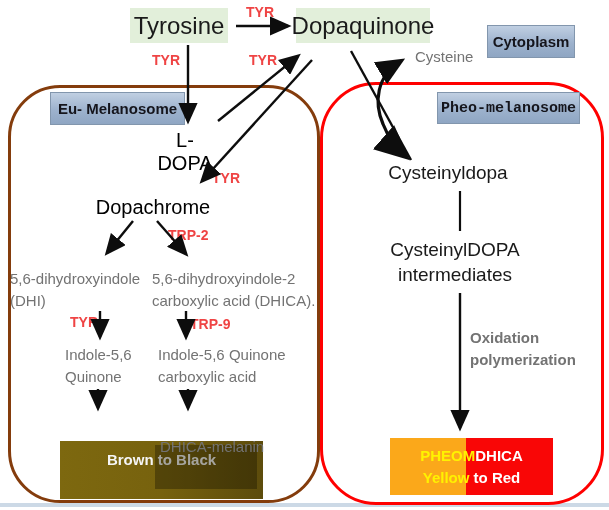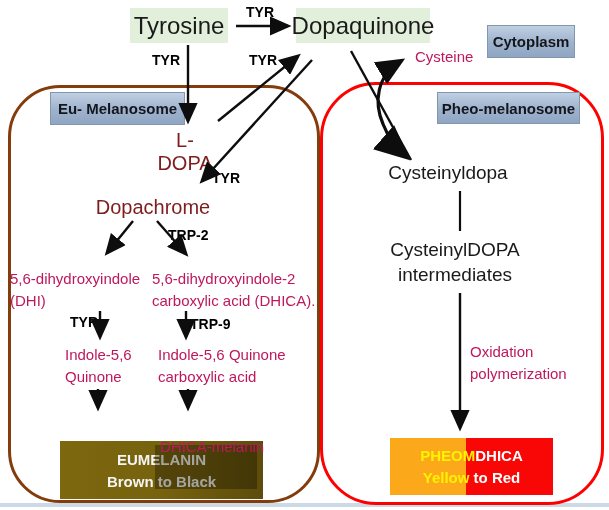--- a/index.html
+++ b/index.html
@@ -10,24 +10,24 @@
   .abs{position:absolute;}
   .node-green{
     background:#e2efda;color:#1a1a1a;font-size:24px;
     display:flex;align-items:center;justify-content:center;z-index:2;
   }
   .label-blue{
     background:linear-gradient(180deg,#c0cfe2 0%,#9db2cd 55%,#8fa6c3 100%);
     border:1px solid #8296ad;color:#15151c;font-size:15px;font-weight:600;
     display:flex;align-items:center;justify-content:center;z-index:2;
   }
-  .bigtext{font-size:20px;color:#7f1d1d;text-align:center;z-index:4;}
+  .bigtext{font-size:20px;color:#000000;text-align:center;z-index:4;}
   .midtext{font-size:19px;color:#1a1a1a;text-align:center;z-index:4;line-height:25px;}
-  .smalltext{font-size:15px;color:#be185d;z-index:4;line-height:22px;}
-  .enzyme{font-size:14px;font-weight:bold;color:#000000;z-index:4;}
+  .smalltext{font-size:15px;color:#737373;z-index:4;line-height:22px;}
+  .enzyme{font-size:14px;font-weight:bold;color:#ef4444;z-index:4;}
   .container-box{border-radius:52px;background:transparent;z-index:1;}
   #eu-box{border:3px solid #843c0c;}
   #pheo-box{border:3px solid #ff0000;}
   #arrow-layer{position:absolute;left:0;top:0;z-index:6;pointer-events:none;}
   #eumelanin-box{
     background:linear-gradient(90deg,#7d680f 0%,#77620e 50%,#5d4c0c 100%);
     z-index:3;text-align:center;color:#f5f5f5;font-weight:bold;font-size:15px;
     line-height:22px;padding-top:8px;box-sizing:border-box;
   }
   #eumelanin-shade{
@@ -59,21 +59,21 @@
   <div class="abs node-green" style="left:296px;top:8px;width:134px;height:35px;">
     <span>Dopaquinone</span>
   </div>
 
   <div class="abs label-blue" style="left:487px;top:17px;width:86px;height:31px;margin-top:8px;">
     <span>Cytoplasm</span>
   </div>
   <div class="abs label-blue" style="left:50px;top:92px;width:133px;height:31px;">
     <span>Eu- Melanosome</span>
   </div>
-  <div class="abs label-blue" style="left:437px;top:92px;width:141px;height:30px;">
+  <div class="abs label-blue" style="left:437px;top:92px;width:141px;height:30px;font-family:Liberation Mono, monospace;">
     <span>Pheo-melanosome</span>
   </div>
 
   <div class="abs enzyme" style="left:246px;top:4px;">TYR</div>
   <div class="abs enzyme" style="left:152px;top:52px;">TYR</div>
   <div class="abs enzyme" style="left:249px;top:52px;">TYR</div>
   <div class="abs enzyme" style="left:212px;top:170px;">TYR</div>
   <div class="abs enzyme" style="left:168px;top:227px;">TRP-2</div>
   <div class="abs enzyme" style="left:70px;top:314px;">TYR</div>
   <div class="abs enzyme" style="left:190px;top:316px;">TRP-9</div>
@@ -97,31 +97,30 @@
     <div>Quinone</div>
   </div>
   <div class="abs smalltext" style="left:158px;top:344px;">
     <div>Indole-5,6 Quinone</div>
     <div>carboxylic acid</div>
   </div>
 
   <div class="abs smalltext" style="left:160px;top:412px;margin-top:24px;">DHICA-melanin</div>
 
   <div id="eumelanin-box" class="abs" style="left:60px;top:441px;width:203px;height:58px;">
-    <div>EUMELANIN</div>
     <div>Brown to Black</div>
     <div id="eumelanin-shade"></div>
   </div>
 
   <div class="abs midtext" style="left:387px;top:160px;width:122px;">Cysteinyldopa</div>
   <div class="abs midtext" style="left:390px;top:237px;width:130px;">
     <div>CysteinylDOPA</div>
     <div>intermediates</div>
   </div>
-  <div class="abs smalltext" style="left:470px;top:341px;">
+  <div class="abs smalltext" style="left:470px;top:327px;font-weight:bold;">
     <div>Oxidation</div>
     <div>polymerization</div>
   </div>
 
   <div id="pheomelanin-box" class="abs" style="left:390px;top:438px;width:163px;height:57px;">
     <div>
       <span class="yel">PHEOM</span><span class="wht">DHICA</span>
     </div>
     <div>
       <span class="yel">Yellow</span><span class="wht"> to Red</span>

